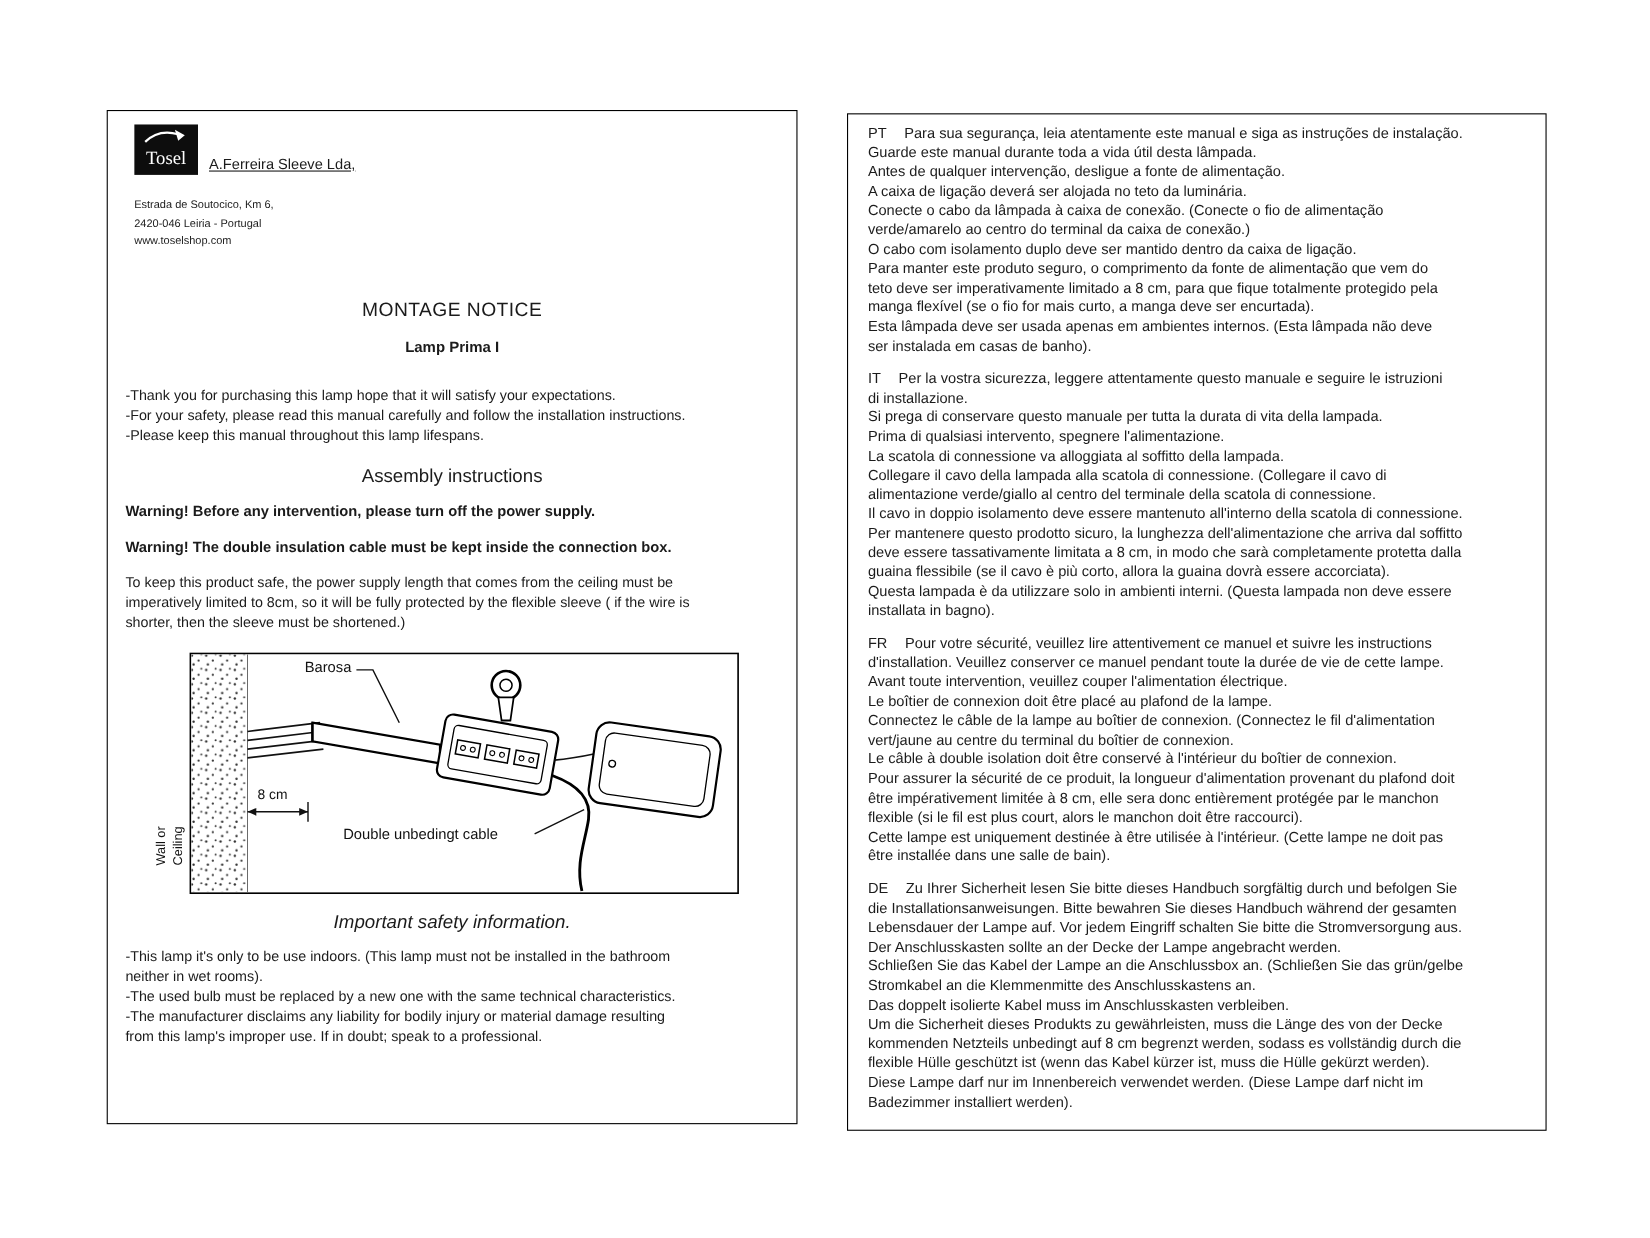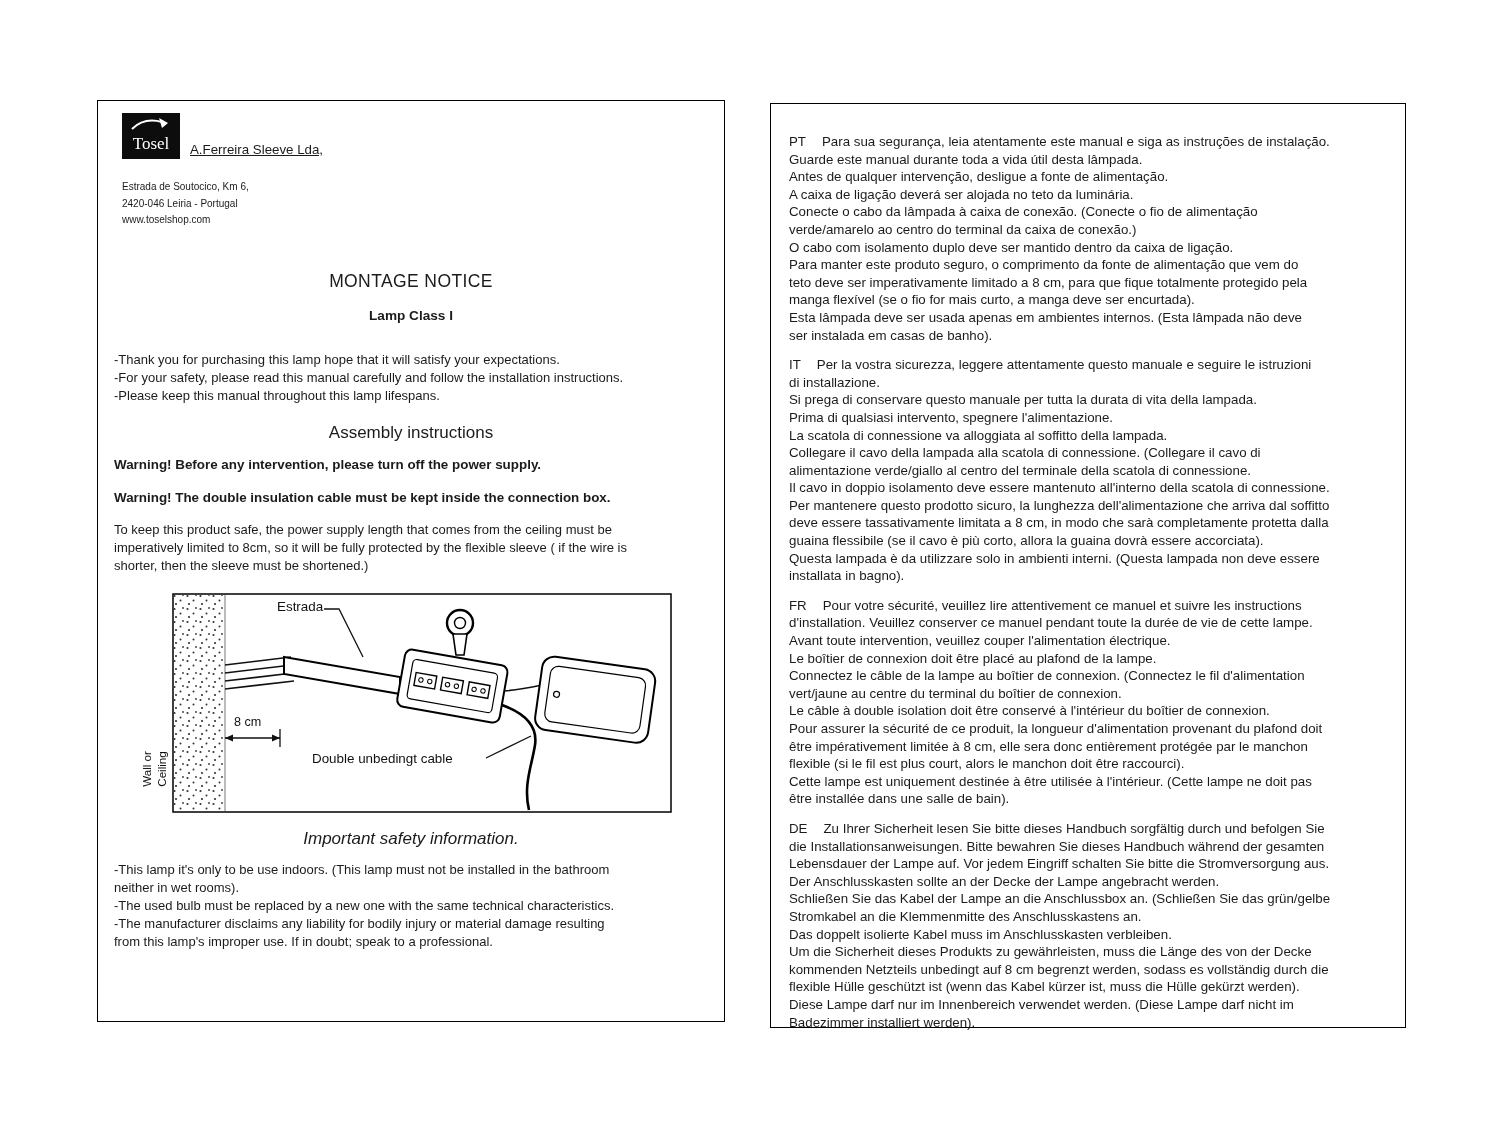--- a/index.html
+++ b/index.html
@@ -11,21 +11,21 @@
     position:relative;
     overflow:hidden;
   }
   .page{
     position:absolute;
     background:#fff;
     border:1.5px solid #000;
     box-sizing:border-box;
   }
   #left-page{ left:97px; top:100px; width:628px; height:922px; padding:12px 16px; }
-  #right-page{ left:770px; top:103px; width:636px; height:925px; padding:29px 18px; }
+  #right-page{ left:770px; top:103px; width:636px; height:925px; padding:8px 18px; }
 
   
   .logo-row{ display:flex; align-items:flex-end; gap:10px; margin-left:8px;text-decoration:underline; }
   .logo-box{ width:58px; height:46px; display:block; }
   .brand-line{ font-size:13.3px; padding-bottom:2px; }
   .address{ font-size:10px; line-height:16.5px; margin-top:20px; margin-left:8px; }
 
   .doc-title{ text-align:center; font-size:17.5px; letter-spacing:.4px; margin-top:42px; font-weight:400; }
   .doc-subtitle{ text-align:center; font-size:13.6px; font-weight:700; margin-top:16px; }
 
@@ -79,21 +79,21 @@
     <div class="brand-line">A.Ferreira Sleeve Lda,</div>
   </div>
 
   <div class="address">
     <div>Estrada de Soutocico, Km 6,</div>
     <div>2420-046 Leiria - Portugal</div>
     <div>www.toselshop.com</div>
   </div>
 
   <div class="doc-title">MONTAGE NOTICE</div>
-  <div class="doc-subtitle">Lamp Class I</div>
+  <div class="doc-subtitle">Lamp Prima I</div>
 
   <div class="body-text intro">-Thank you for purchasing this lamp hope that it will satisfy your expectations.
 -For your safety, please read this manual carefully and follow the installation instructions.
 -Please keep this manual throughout this lamp lifespans.</div>
 
   <div class="section-heading">Assembly instructions</div>
 
   <div class="warning">Warning! Before any intervention, please turn off the power supply.</div>
 
 
@@ -167,21 +167,21 @@
         <line x1="53" y1="145" x2="108" y2="145"></line>
         <line x1="108" y1="136" x2="108" y2="154"></line>
         <polygon points="53,145 61,141.5 61,148.5" fill="#111" stroke="none"></polygon>
         <polygon points="108,145 100,141.5 100,148.5" fill="#111" stroke="none"></polygon>
       </g>
 
       <path d="M152,16 L167,16 L191,64" fill="none" stroke="#111" stroke-width="1.3"></path>
       <line x1="314" y1="165" x2="359" y2="143" stroke="#111" stroke-width="1.3"></line>
     </svg>
 
-    <div class="diag-label" id="sleeve-label">Estrada</div>
+    <div class="diag-label" id="sleeve-label">Barosa</div>
     <div class="diag-label" id="dim-label">8 cm</div>
     <div class="diag-label" id="cable-label">Double unbedingt cable</div>
     <div class="diag-label" id="wall-label">Wall or
 Ceiling</div>
   </div>
 
   <div class="section-heading safety-heading">Important safety information.</div>
 
   <div class="body-text safety-text">-This lamp it's only to be use indoors. (This lamp must not be installed in the bathroom
 neither in wet rooms).

